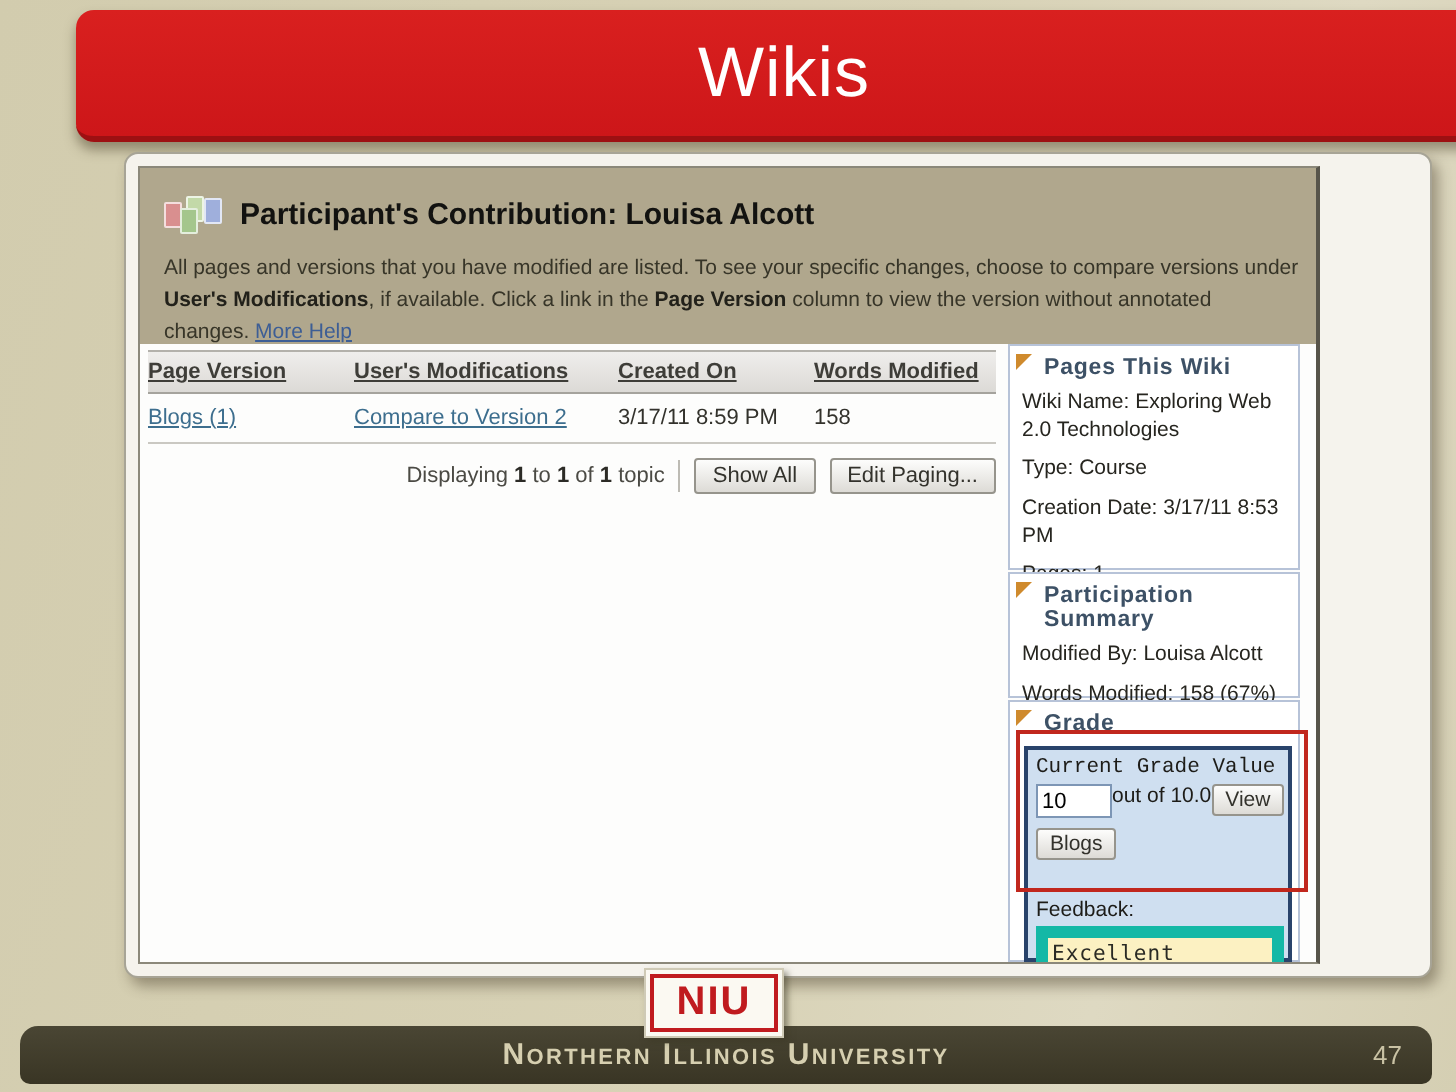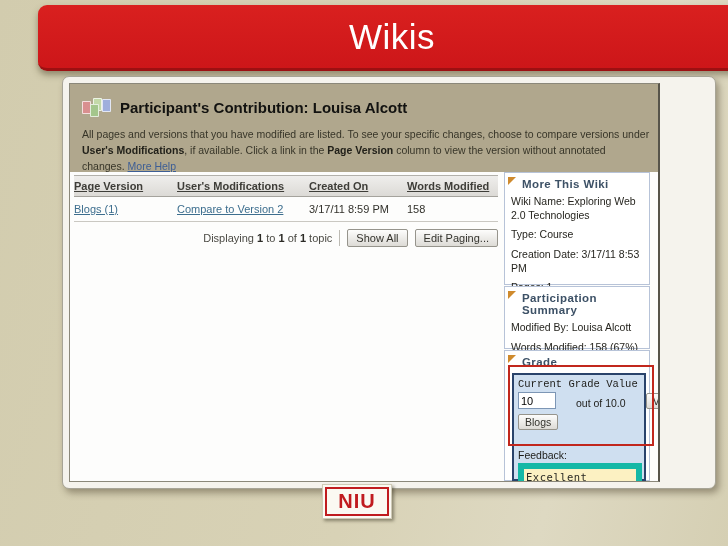--- a/index.html
+++ b/index.html
@@ -76,21 +76,21 @@
   .collapse-arrow { position:absolute; left:3px; top:4px; width:0; height:0;
     border-top:8px solid #cf8a2d; border-right:8px solid transparent; cursor:pointer; }
   .sb-item { padding:3px 5px 3px 6px; font-size:10.5px; color:#26251f; line-height:1.3; }
 
   
   .grade-panel {
     position:absolute; left:7px; top:22px; width:134px; height:108px;
     background:#cfdff0; border:2px solid #29436b; padding:3px 4px;
   }
   .grade-label { font-size:10.5px; color:#1d1c18; margin-bottom:2px;font-family:Liberation Mono, monospace; }
-  .grade-row { display:flex; align-items:flex-end; gap:20px; }
+  .grade-row { display:flex; align-items:flex-start; gap:0; }
   .grade-input { width:38px; height:17px; border:1px solid #7d96b5; font-size:11px; padding:0 2px; font-family:"Liberation Sans",sans-serif; }
   .grade-outof { font-size:10.5px; color:#1d1c18; white-space:nowrap; }
   .btn-sm { font-size:10.5px; padding:1px 6px; }
   .rubric-btn-row { margin-top:3px; }
   .feedback-label { font-size:10.5px; color:#1d1c18; margin-top:19px; }
   .feedback-box {
     margin-top:2px; width:124px; height:58px; background:#fcf1c2; border:6px solid #14b8a6;
     font-family:"DejaVu Sans Mono", monospace; font-size:10.5px; color:#2a2a24;
     padding:2px 2px; cursor:text; letter-spacing:.5px;
   }
@@ -178,21 +178,21 @@
             <span class="paging-sep"></span>
             <button class="btn">Show All</button>
             <button class="btn">Edit Paging...</button>
           </div>
         </div>
       </div>
 
       <div class="sb-box sb-about">
         <div class="sb-head">
           <span class="collapse-arrow"></span>
-          <span>More This Wiki</span>
+          <span>Pages This Wiki</span>
         </div>
         <div class="sb-item">Wiki Name: Exploring Web 2.0 Technologies</div>
         <div class="sb-item">Type: Course</div>
         <div class="sb-item">Creation Date: 3/17/11 8:53 PM</div>
         <div class="sb-item">Pages: 1</div>
         <div class="sb-item">Comments: 1</div>
       </div>
 
       <div class="sb-box sb-part">
         <div class="sb-head">
@@ -224,19 +224,23 @@
             <span>Excellent topic!</span><span class="caret"></span>
           </div>
         </div>
       </div>
 
       <div class="annotation"></div>
 
     </div>
   </div>
 
+  <div class="footer-bar">
+    <div class="footer-text">Northern Illinois University</div>
+    <div class="page-number">47</div>
+  </div>
   <div class="niu-logo">
     <div class="niu-inner">
       <span>NIU</span>
     </div>
   </div>
 
 </div>
 
 </body></html>

